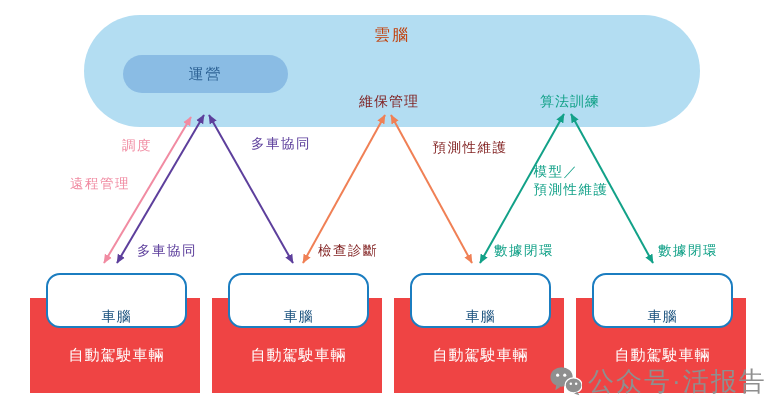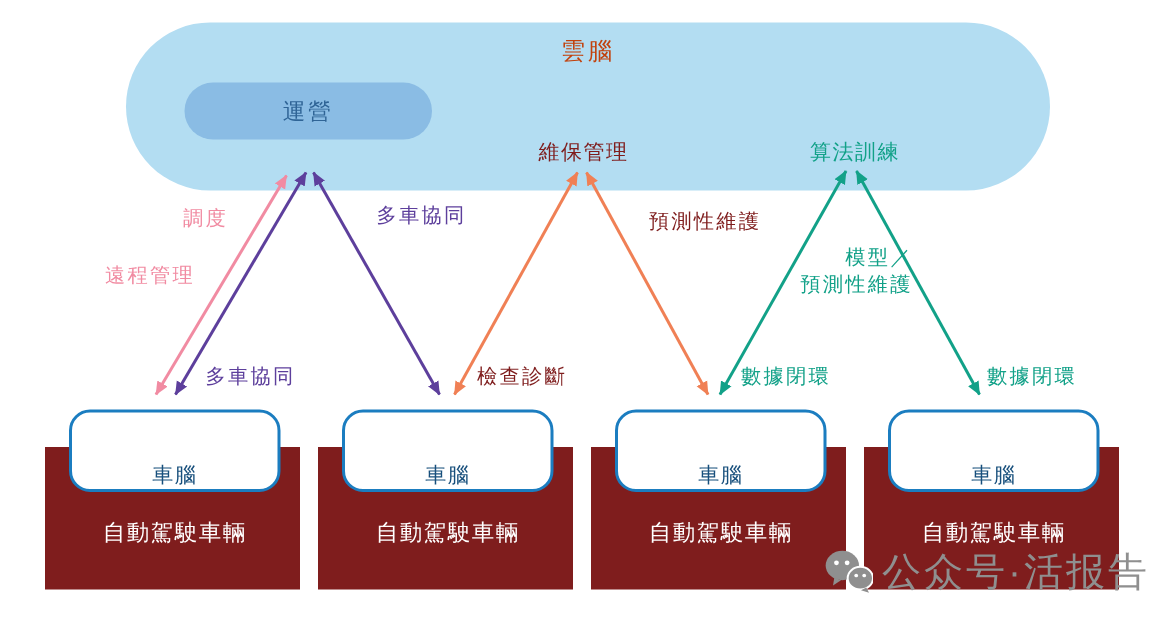--- a/index.html
+++ b/index.html
@@ -34,27 +34,27 @@
   .edge-label{
     position:absolute;transform:translate(-50%,-50%);
     font-size:13.5px;letter-spacing:1.5px;white-space:nowrap;
   }
   .pink{color:#f18ba2;}
   .purple{color:#5d3f9c;}
   .orange{color:#7f1d1d;}
   .teal{color:#12a188;}
   .model-update{
     position:absolute;left:571px;top:181px;transform:translate(-50%,-50%);
-    text-align:right;line-height:18px;
+    text-align:left;line-height:18px;
   }
   
   .vehicle{position:absolute;top:273px;width:173px;height:120px;}
   .v1{left:30px;} .v2{left:212px;} .v3{left:394px;} .v4{left:576px;}
   .vehicle-body{
-    position:absolute;left:0;top:25px;width:170px;height:95px;background:#7f1d1d;font-family:Liberation Mono, monospace;
+    position:absolute;left:0;top:25px;width:170px;height:95px;background:#ef4444;font-family:Liberation Mono, monospace;
   }
   .vehicle-body-label{
     position:absolute;left:0;top:48px;width:173px;text-align:center;
     color:#ffffff;font-size:15px;letter-spacing:1px;white-space:nowrap;
   }
   .brain-box{
     position:absolute;left:16px;top:0;width:141px;height:55px;
     background:#ffffff;border:2px solid #1b7dc0;border-radius:14px;
     display:flex;align-items:flex-end;justify-content:center;
     box-sizing:border-box;

